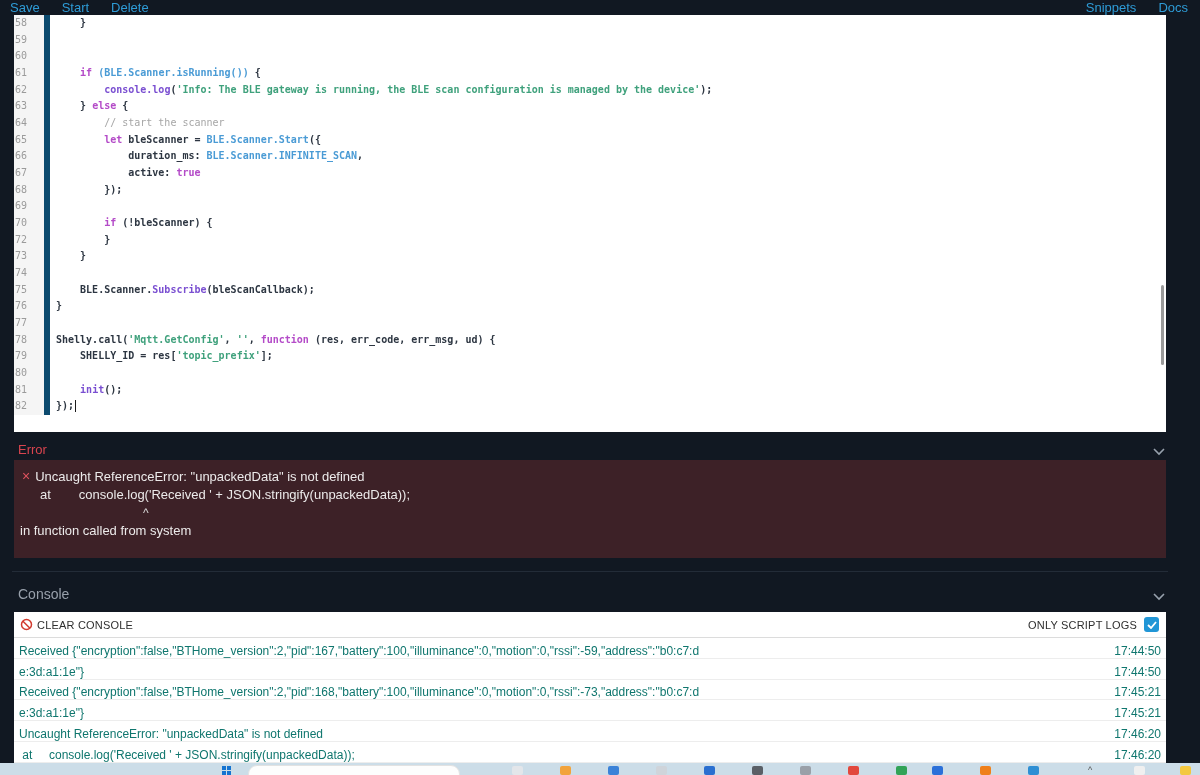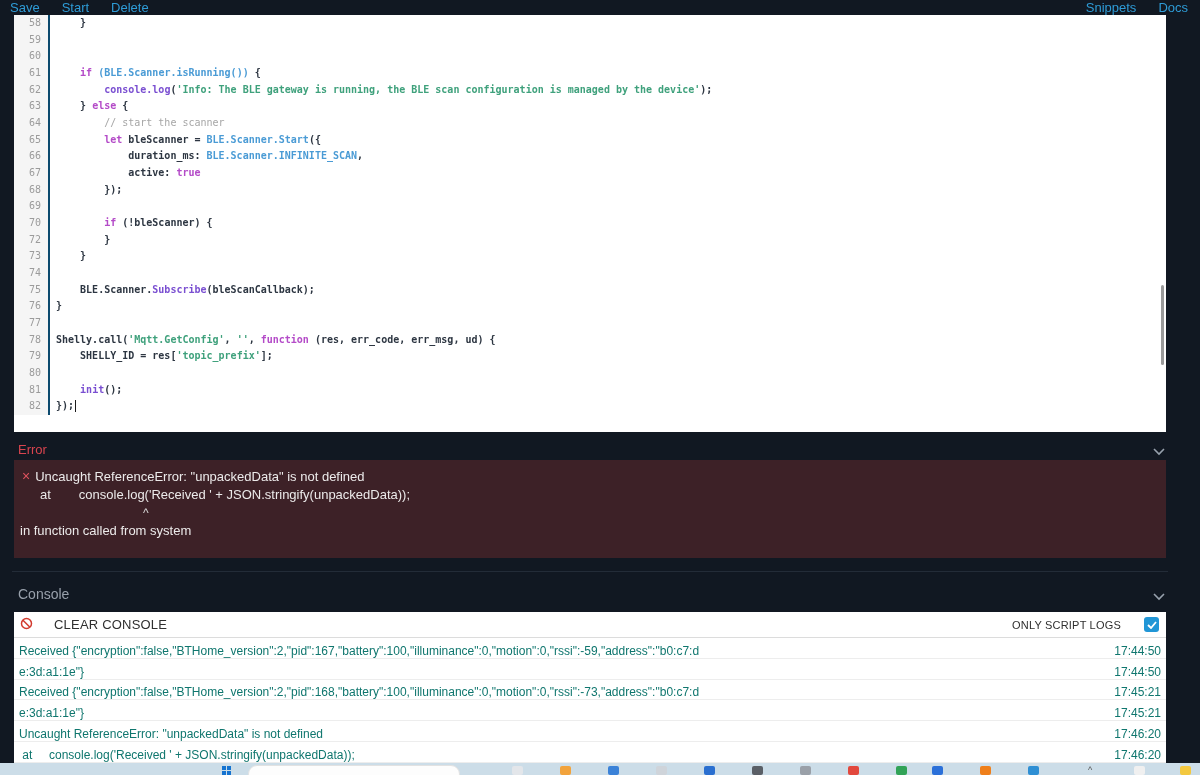--- a/index.html
+++ b/index.html
@@ -11,22 +11,22 @@
              display:flex; justify-content:space-between; align-items:center;
              padding:0 12px 0 10px; }
   .toolbar .grp { display:flex; gap:22px; }
   .tlink { color:#2e9bd6; font-size:13px; line-height:15px; cursor:pointer; }
 
   
   .editor { position:absolute; left:14px; top:15px; width:1152px; height:417px;
             background:#ffffff; overflow:hidden;
             font-family:"DejaVu Sans Mono", monospace; font-size:10px; font-weight:bold; }
   .cl { display:flex; height:16.68px; line-height:16.68px; }
-  .ln { flex:0 0 36px; background:#f5f5f5; border-right:2px solid #0c4a6e;
-        color:#9b9b9b; text-align:right; padding-right:7px; font-weight:normal; }
+  .ln { flex:0 0 36px; background:#f5f5f5; border-right:6px solid #0c4a6e;
+        color:#9b9b9b; text-align:right; padding-right:17px; font-weight:normal; }
   .cd { padding-left:6px; white-space:pre; color:#2d3642; }
   .tk-pl { color:#2d3642; }
   .tk-kw { color:#b44bc8; }
   .tk-bi { color:#4a9bd5; }
   .tk-fn { color:#7a4fd1; }
   .tk-st { color:#3fa17c; }
   .tk-cm { color:#a6a6a6; font-weight:normal; }
   .cursor { display:inline-block; width:1px; height:12px; background:#1b1b1b;
             vertical-align:middle; margin-left:1px; }
   .ed-scroll { position:absolute; left:1147px; top:270px; width:3px; height:80px;
@@ -50,23 +50,23 @@
   .err-at { margin-left:20px; }
   .err-code { margin-left:28px; }
   .err-caret { margin-left:123px; color:#d8d8d8; font-size:12px; }
   .err-ctx { color:#eceaea; }
 
   
   .console-box { position:absolute; left:14px; top:612px; width:1152px; height:151px;
                  background:#ffffff; overflow:hidden; }
   .con-toolbar { height:26px; display:flex; justify-content:space-between; align-items:center;
                  padding:0 7px 0 6px; border-bottom:1px solid #dcdcdc; }
-  .clear-btn { display:flex; align-items:flex-start; gap:21px; color:#2f2f2f; font-size:13px;
+  .clear-btn { display:flex; align-items:flex-end; gap:4px; color:#2f2f2f; font-size:11px;
                letter-spacing:.2px; cursor:pointer; }
-  .filter { display:flex; align-items:center; gap:23px; color:#2f2f2f; font-size:11px;
+  .filter { display:flex; align-items:center; gap:7px; color:#2f2f2f; font-size:11px;
             letter-spacing:.2px; cursor:pointer; }
   .checkbox { width:15px; height:15px; border-radius:3px; background:#2196d6;
               display:flex; align-items:center; justify-content:center; }
   .checkbox svg { visibility:hidden; }
   .checkbox.on svg { visibility:visible; }
   .crow { height:20.8px; display:flex; align-items:flex-end; padding:0 5px 0 5px;
           border-bottom:1px solid #ededed; font-size:12px; color:#0f766e; }
   .ctext { flex:1; white-space:pre; overflow:hidden; }
   .ctime { margin-left:12px; white-space:nowrap; }
 

